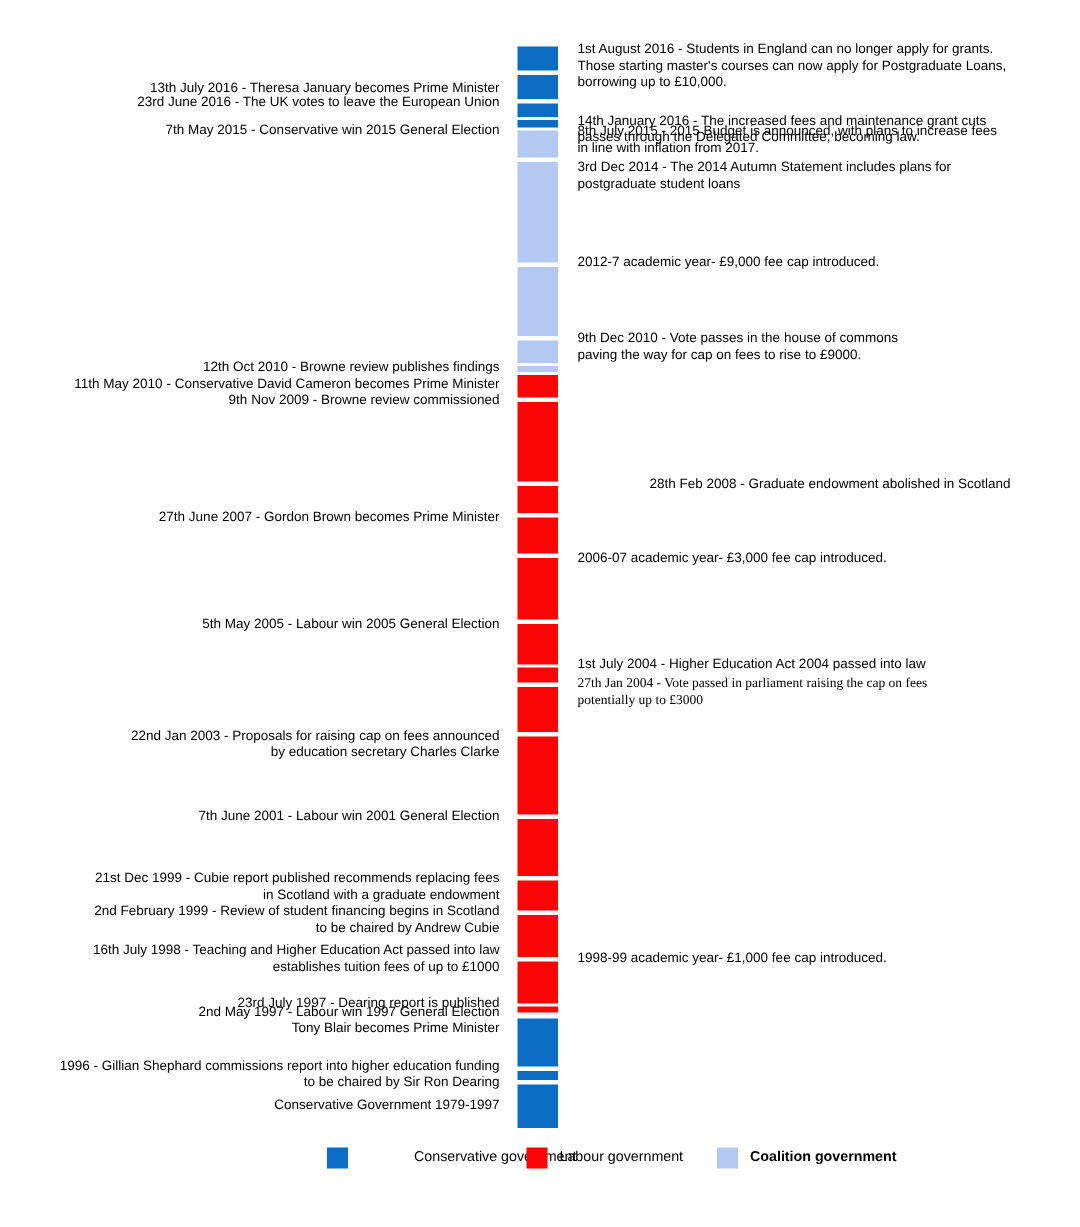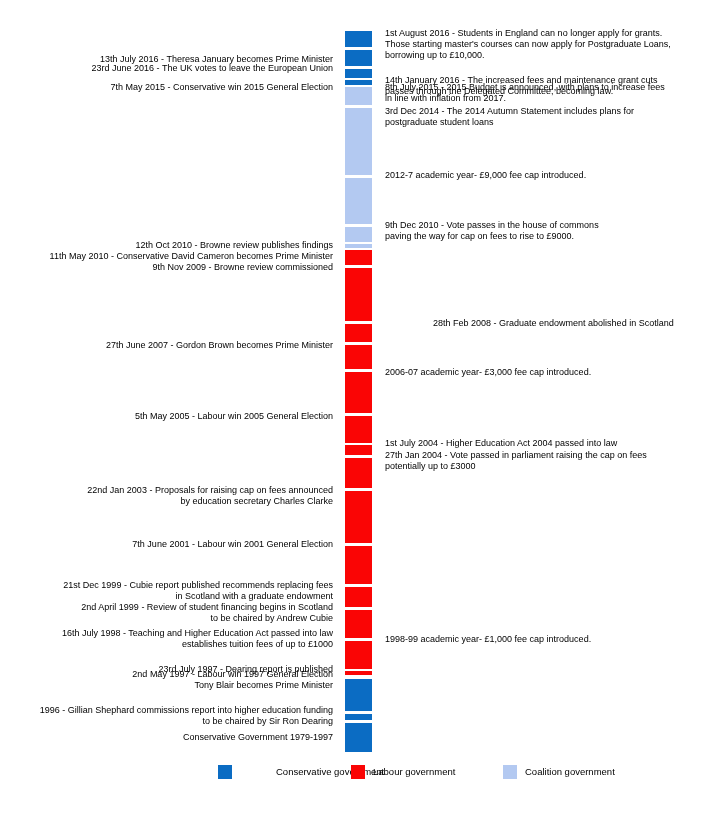--- a/index.html
+++ b/index.html
@@ -57,21 +57,21 @@
       <div class="event-label left" style="top: 245px;">12th Oct 2010 - Browne review publishes findings</div>
       <div class="event-label left" style="top: 256px;">11th May 2010 - Conservative David Cameron becomes Prime Minister</div>
       <div class="event-label left" style="top: 267px;">9th Nov 2009 - Browne review commissioned</div>
       <div class="event-label left" style="top: 345px;">27th June 2007 - Gordon Brown becomes Prime Minister</div>
       <div class="event-label left" style="top: 416px;">5th May 2005 - Labour win 2005 General Election</div>
       <div class="event-label left" style="top: 496px;">22nd Jan 2003 - Proposals for raising cap on fees announced
 by education secretary Charles Clarke</div>
       <div class="event-label left" style="top: 544px;">7th June 2001 - Labour win 2001 General Election</div>
       <div class="event-label left" style="top: 591px;">21st Dec 1999 - Cubie report published recommends replacing fees
 in Scotland with a graduate endowment</div>
-      <div class="event-label left" style="top: 613px;">2nd April 1999 - Review of student financing begins in Scotland
+      <div class="event-label left" style="top: 613px;">2nd February 1999 - Review of student financing begins in Scotland
 to be chaired by Andrew Cubie</div>
       <div class="event-label left" style="top: 639px;">16th July 1998 - Teaching and Higher Education Act passed into law
 establishes tuition fees of up to £1000</div>
       <div class="event-label left" style="top: 669px;">23rd July 1997 - Dearing report is published</div>
       <div class="event-label left" style="top: 680px;">2nd May 1997 - Labour win 1997 General Election
 Tony Blair becomes Prime Minister</div>
       <div class="event-label left" style="top: 716px;">1996 - Gillian Shephard commissions report into higher education funding
 to be chaired by Sir Ron Dearing</div>
       <div class="event-label left" style="top: 737px;">Conservative Government 1979-1997</div>
     </div>
@@ -112,31 +112,31 @@
       <div class="event-label right" style="top: 93px;">8th July 2015 - 2015 Budget is announced, with plans to increase fees
 in line with inflation from 2017.</div>
       <div class="event-label right" style="top: 117px;">3rd Dec 2014 - The 2014 Autumn Statement includes plans for
 postgraduate student loans</div>
       <div class="event-label right" style="top: 175px;">2012-7 academic year- £9,000 fee cap introduced.</div>
       <div class="event-label right" style="top: 231px;">9th Dec 2010 - Vote passes in the house of commons
 paving the way for cap on fees to rise to £9000.</div>
       <div class="event-label right" style="top: 323px; margin-left: 48px;">28th Feb 2008 - Graduate endowment abolished in Scotland</div>
       <div class="event-label right" style="top: 372px;">2006-07 academic year- £3,000 fee cap introduced.</div>
       <div class="event-label right" style="top: 443px;">1st July 2004 - Higher Education Act 2004 passed into law</div>
-      <div class="event-label right" style="top: 461px;">27th Jan 2004 - Vote passed in parliament raising the cap on fees
+      <div class="event-label right" style="top: 461px; font-family: Liberation Serif, serif;">27th Jan 2004 - Vote passed in parliament raising the cap on fees
 potentially up to £3000</div>
       <div class="event-label right" style="top: 639px;">1998-99 academic year- £1,000 fee cap introduced.</div>
     </div>
   <div id="legend">
       <div class="legend-item" style="left: 218px; gap: 36px;">
         <span class="legend-swatch" style="background: rgb(11, 108, 195);"></span>
         <span class="legend-text">Conservative government</span>
       </div>
       <div class="legend-item" style="left: 351px;">
         <span class="legend-swatch" style="background: rgb(250, 5, 5);"></span>
         <span class="legend-text">Labour government</span>
       </div>
-      <div class="legend-item" style="left: 503px;">
+      <div class="legend-item" style="left: 478px; font-weight: bold;">
         <span class="legend-swatch" style="background: rgb(179, 201, 241);"></span>
         <span class="legend-text">Coalition government</span>
       </div>
     </div>
 </div>
 
 </body></html>

